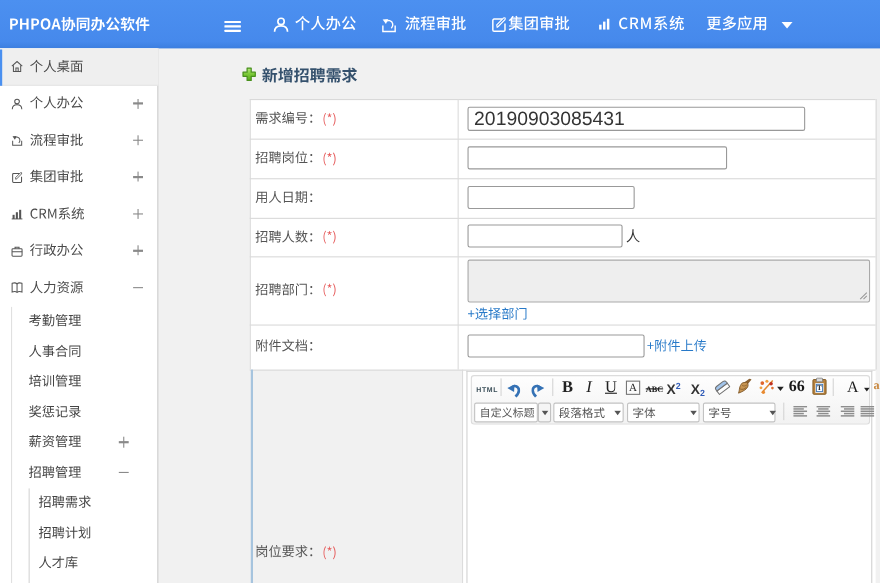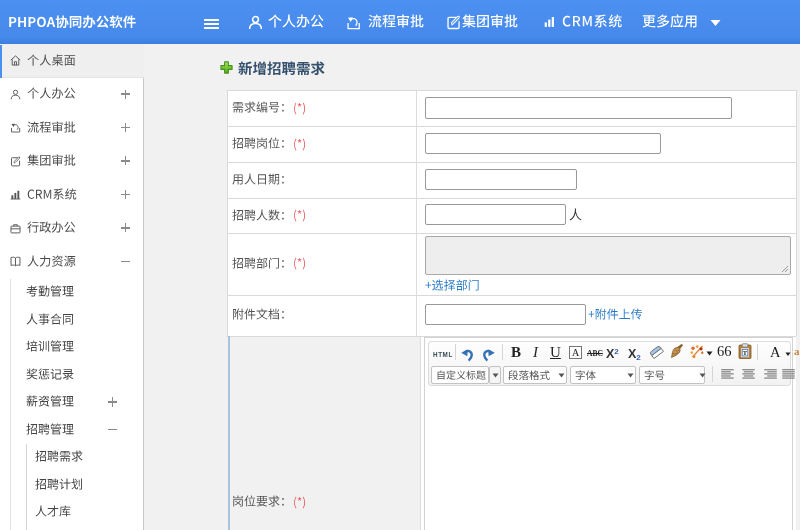--- a/index.html
+++ b/index.html
@@ -277,20 +277,21 @@
       <svg width="61" height="13" viewBox="0 -10.6 61 13" style="display:block;overflow:visible">
         <path d="M1.3 -9.7V-7.3H10.7V-9.7H9.7V-8.1H6.4V-10.1H5.5V-8.1H2.2V-9.7ZM1.3 -6.4V0.9H2.2V-5.6H9.9V-0.2C9.9 0 9.8 0.1 9.6 0.1C9.4 0.1 8.6 0.1 7.8 0.1C7.9 0.3 8.1 0.7 8.1 0.9C9.1 0.9 9.8 0.9 10.2 0.8C10.6 0.6 10.8 0.4 10.8 -0.2V-6.4ZM2.9 -4.3C3.7 -3.8 4.7 -3.3 5.6 -2.7C4.6 -2 3.6 -1.4 2.6 -0.9C2.8 -0.8 3.1 -0.4 3.2 -0.3C4.3 -0.8 5.3 -1.4 6.3 -2.2C7.1 -1.5 7.8 -0.9 8.4 -0.4L9 -1.1C8.5 -1.6 7.7 -2.1 6.9 -2.7C7.6 -3.4 8.3 -4.1 8.8 -4.9L7.9 -5.2C7.5 -4.5 6.9 -3.8 6.2 -3.2C5.3 -3.8 4.3 -4.4 3.5 -4.9Z M16.4 -7.9V-7H23V-7.9ZM17.2 -6.1C17.6 -4.4 17.9 -2.2 18 -1L18.9 -1.2C18.8 -2.4 18.4 -4.6 18 -6.3ZM18.8 -9.9C19.1 -9.3 19.3 -8.5 19.4 -8L20.3 -8.3C20.2 -8.8 19.9 -9.6 19.7 -10.2ZM15.9 -0.4V0.5H23.5V-0.4H21C21.4 -2 21.9 -4.4 22.2 -6.2L21.3 -6.4C21.1 -4.6 20.6 -2 20.1 -0.4ZM15.4 -10C14.8 -8.2 13.6 -6.4 12.5 -5.2C12.6 -5 12.9 -4.6 13 -4.4C13.4 -4.8 13.8 -5.3 14.2 -5.8V0.9H15.1V-7.2C15.5 -8 15.9 -8.9 16.3 -9.8Z M32.1 -2.8C31.7 -2.1 31.1 -1.5 30.4 -1.1C29.5 -1.3 28.6 -1.5 27.7 -1.7C28 -2 28.3 -2.4 28.5 -2.8ZM25.4 -7.7V-4.6H28.6C28.5 -4.3 28.3 -3.9 28 -3.6H24.6V-2.8H27.5C27.1 -2.2 26.6 -1.6 26.2 -1.2C27.3 -1 28.2 -0.8 29.2 -0.6C28 -0.2 26.5 0 24.7 0.2C24.9 0.4 25 0.7 25.1 0.9C27.3 0.7 29.1 0.4 30.5 -0.3C32 0.1 33.3 0.6 34.3 1L35.1 0.3C34.1 -0.1 32.9 -0.5 31.5 -0.9C32.2 -1.4 32.7 -2 33.1 -2.8H35.4V-3.6H29.1C29.3 -3.9 29.4 -4.2 29.6 -4.5L29 -4.6H34.7V-7.7H31.8V-8.8H35.2V-9.6H24.8V-8.8H28.1V-7.7ZM29 -8.8H30.9V-7.7H29ZM26.3 -7H28.1V-5.4H26.3ZM29 -7H30.9V-5.4H29ZM31.8 -7H33.8V-5.4H31.8Z M37.4 -6C38.2 -5.3 39 -4.4 39.4 -3.7L40.1 -4.2C39.7 -4.9 38.8 -5.8 38.1 -6.5ZM36.5 -1.1 37.1 -0.3C38.3 -1 40 -1.9 41.5 -2.9V-0.3C41.5 -0 41.4 0 41.2 0C41 0 40.2 0.1 39.4 0C39.5 0.3 39.6 0.7 39.7 1C40.8 1 41.5 1 41.9 0.8C42.3 0.6 42.4 0.4 42.4 -0.3V-5C43.5 -2.8 45 -1 46.9 -0C47.1 -0.3 47.4 -0.6 47.6 -0.8C46.3 -1.4 45.2 -2.4 44.2 -3.6C45 -4.3 46 -5.2 46.8 -6.1L46 -6.6C45.4 -5.9 44.5 -4.9 43.8 -4.3C43.2 -5.1 42.8 -6.1 42.4 -7V-7.2H47.3V-8.1H45.8L46.3 -8.7C45.8 -9 44.8 -9.6 44.1 -10L43.5 -9.4C44.3 -9.1 45.2 -8.5 45.7 -8.1H42.4V-10.1H41.5V-8.1H36.8V-7.2H41.5V-3.8C39.7 -2.8 37.7 -1.7 36.5 -1.1Z M51 -5.8C51.5 -5.8 51.9 -6.2 51.9 -6.7C51.9 -7.3 51.5 -7.6 51 -7.6C50.5 -7.6 50.1 -7.3 50.1 -6.7C50.1 -6.2 50.5 -5.8 51 -5.8ZM51 0C51.5 0 51.9 -0.3 51.9 -0.9C51.9 -1.4 51.5 -1.8 51 -1.8C50.5 -1.8 50.1 -1.4 50.1 -0.9C50.1 -0.3 50.5 0 51 0Z" fill="#555555"></path>
       </svg>
     </div>
     <div class="abs" style="left:293.0px;top:495.5px">
       <svg width="14" height="12" viewBox="0 -10.1 14 12" style="display:block;overflow:visible">
         <path d="M2.7 2.3 3.4 2C2.4 0.3 1.9 -1.6 1.9 -3.6C1.9 -5.5 2.4 -7.5 3.4 -9.1L2.7 -9.4C1.7 -7.7 1.1 -5.8 1.1 -3.6C1.1 -1.3 1.7 0.5 2.7 2.3Z M5.7 -5.4 6.6 -6.5 7.5 -5.4 8 -5.8 7.2 -7 8.5 -7.5 8.3 -8.1 7 -7.8 6.9 -9.2H6.3L6.1 -7.8L4.8 -8.1L4.6 -7.5L5.9 -7L5.2 -5.8Z M10.4 2.3C11.5 0.5 12.1 -1.3 12.1 -3.6C12.1 -5.8 11.5 -7.7 10.4 -9.4L9.7 -9.1C10.7 -7.5 11.2 -5.5 11.2 -3.6C11.2 -1.6 10.7 0.3 9.7 2Z" fill="#e65c5c"></path>
       </svg>
     </div>
 <div class="abs" style="left:425px;top:97px;width:307px;height:22px;background:#fff;border:1px solid #999;border-radius:2px;"></div>
+<div class="abs" style="left:431px;top:99.8px;font-size:17.6px;line-height:1;color:#333;font-family:'Liberation Sans',sans-serif">20190903085431</div>
 <div class="abs" style="left:425px;top:133px;width:236px;height:21px;background:#fff;border:1px solid #999;border-radius:2px;"></div>
 <div class="abs" style="left:425px;top:169px;width:152px;height:21px;background:#fff;border:1px solid #999;border-radius:2px;"></div>
 <div class="abs" style="left:425px;top:204px;width:141px;height:21px;background:#fff;border:1px solid #999;border-radius:2px;"></div>
 <div class="abs" style="left:569px;top:208px">
       <svg width="14" height="14" viewBox="0 -11.4 14 14" style="display:block;overflow:visible">
         <path d="M5.9 -10.9C5.9 -8.9 6 -2.5 0.6 0.2C0.9 0.4 1.2 0.7 1.4 1C4.5 -0.7 5.9 -3.6 6.5 -6.2C7.2 -3.8 8.6 -0.6 11.8 0.9C12 0.7 12.3 0.3 12.5 0.1C7.9 -1.9 7.1 -7.4 6.9 -9C7 -9.7 7 -10.4 7 -10.9Z" fill="#333"></path>
       </svg>
     </div>
 <div class="abs" style="left:425px;top:236px;width:366px;height:39px;background:#eeeeee;border:1px solid #a9a9a9;border-radius:2px;"></div>
 <svg class="abs" style="left:781px;top:265px" width="8" height="8" viewBox="0 0 8 8" stroke="#999" stroke-width="1">
@@ -346,21 +347,21 @@
       <circle cx="3" cy="4.2" r="1.7" fill="#e0662a"></circle>
       <circle cx="7.2" cy="2.6" r="1.4" fill="#f0a040"></circle>
       <circle cx="11" cy="4.8" r="1.6" fill="#c03020"></circle>
       <circle cx="1.8" cy="8.6" r="1.3" fill="#f0a040"></circle>
       <circle cx="12.2" cy="8.8" r="1.2" fill="#e07030"></circle>
       <circle cx="4" cy="12.6" r="1.5" fill="#e88a30"></circle>
     </svg>
 <svg class="abs" style="left:706px;top:351px" width="7" height="5" viewBox="0 0 7 5" fill="#222">
       <path d="M0.5 0.5 L6.5 0.5 L3.5 4.5 Z"></path>
     </svg>
-<div class="abs" style="left:717px;top:343px;font-size:14.5px;font-weight:normal;color:#1a1a1a;font-family:'Liberation Serif',serif;">66</div>
+<div class="abs" style="left:717px;top:343px;font-size:14.5px;font-weight:bold;color:#1a1a1a;font-family:'Liberation Serif',serif;">66</div>
 <svg class="abs" style="left:738px;top:343px" width="14" height="16" viewBox="0 0 14 16">
       <rect x="1" y="2" width="12" height="13.5" rx="1" fill="#b5813e" stroke="#7d561f" stroke-width="0.8"></rect>
       <rect x="4.2" y="0.7" width="5.6" height="3.4" rx="0.8" fill="#d9d9d9" stroke="#777" stroke-width="0.7"></rect>
       <rect x="3.2" y="5.2" width="7.6" height="9" fill="#f6f8fb"></rect>
       <rect x="4.2" y="6.4" width="5.6" height="6.6" fill="#fff" stroke="#4a7ebb" stroke-width="0.9"></rect>
       <text x="7" y="11.8" font-size="6.5" font-weight="bold" fill="#222" text-anchor="middle" font-family="Liberation Serif">T</text>
     </svg>
 <div class="abs" style="left:757px;top:344px;width:1px;height:16px;background:#d5d5d5"></div>
 <div class="abs" style="left:770px;top:343.5px;font-size:14.5px;color:#1a1a1a;font-family:'Liberation Serif',serif;">A</div>
 <svg class="abs" style="left:784.5px;top:352px" width="6" height="4.5" viewBox="0 0 7 5" fill="#222">

